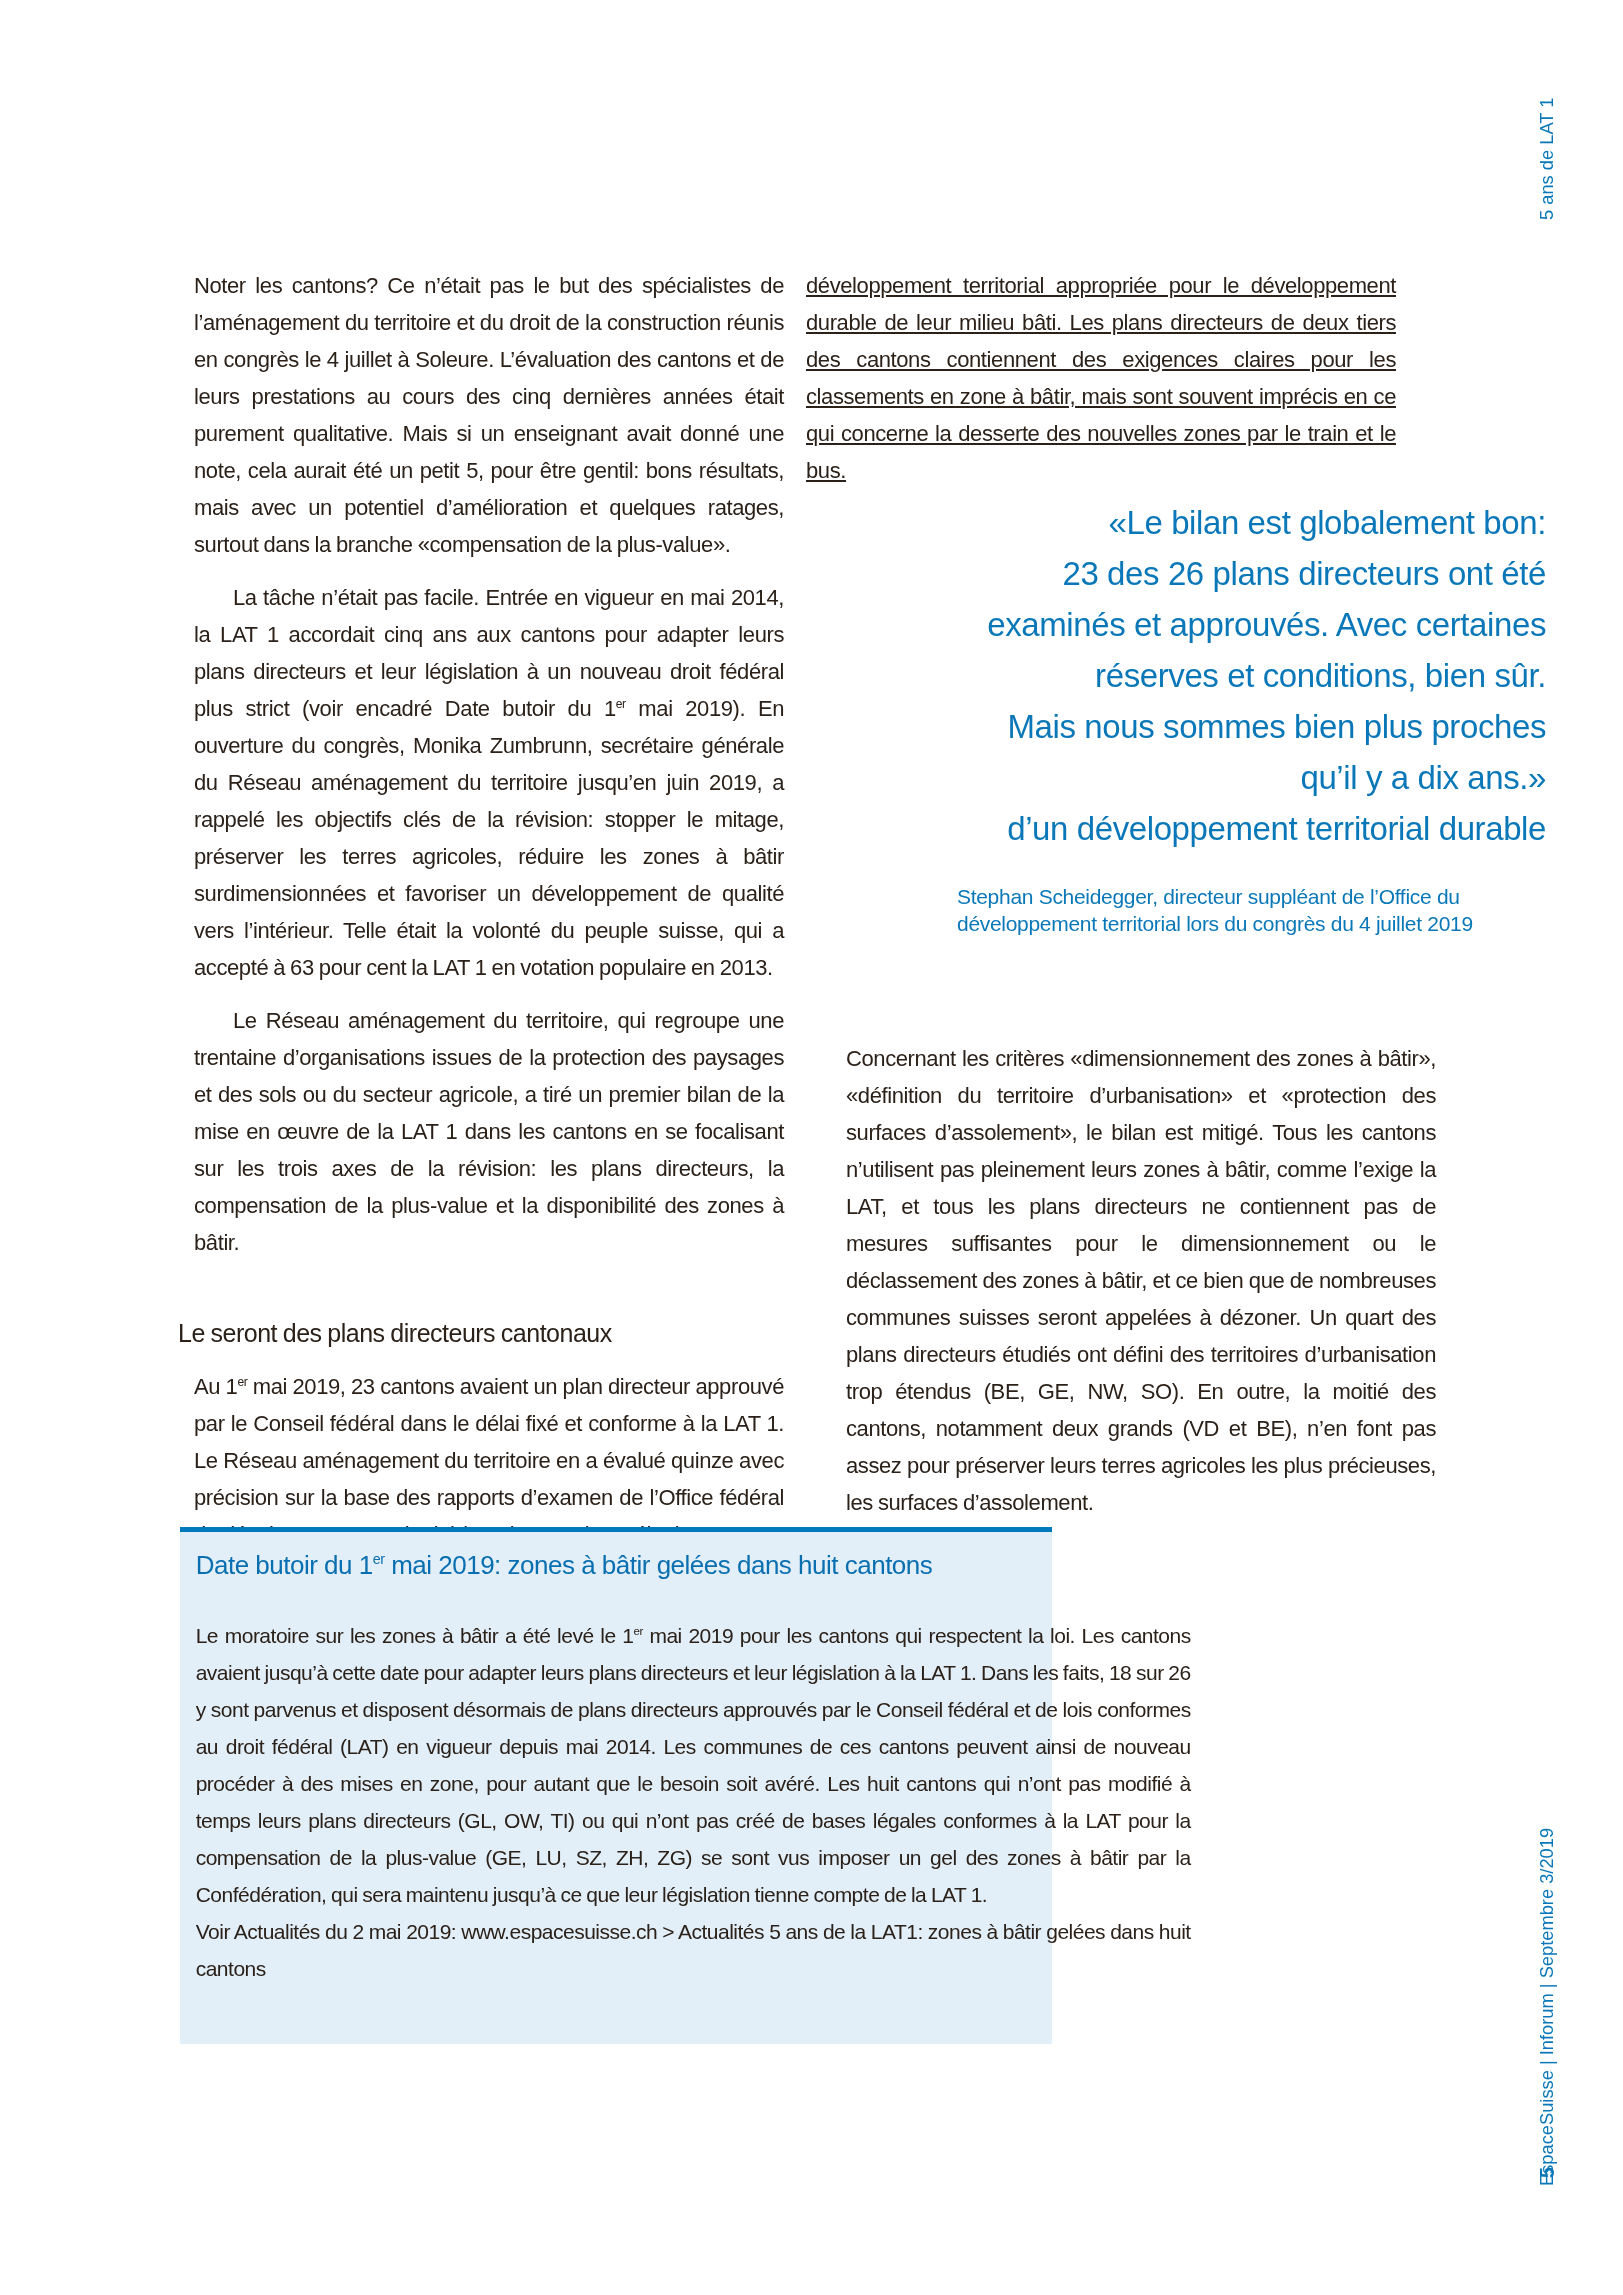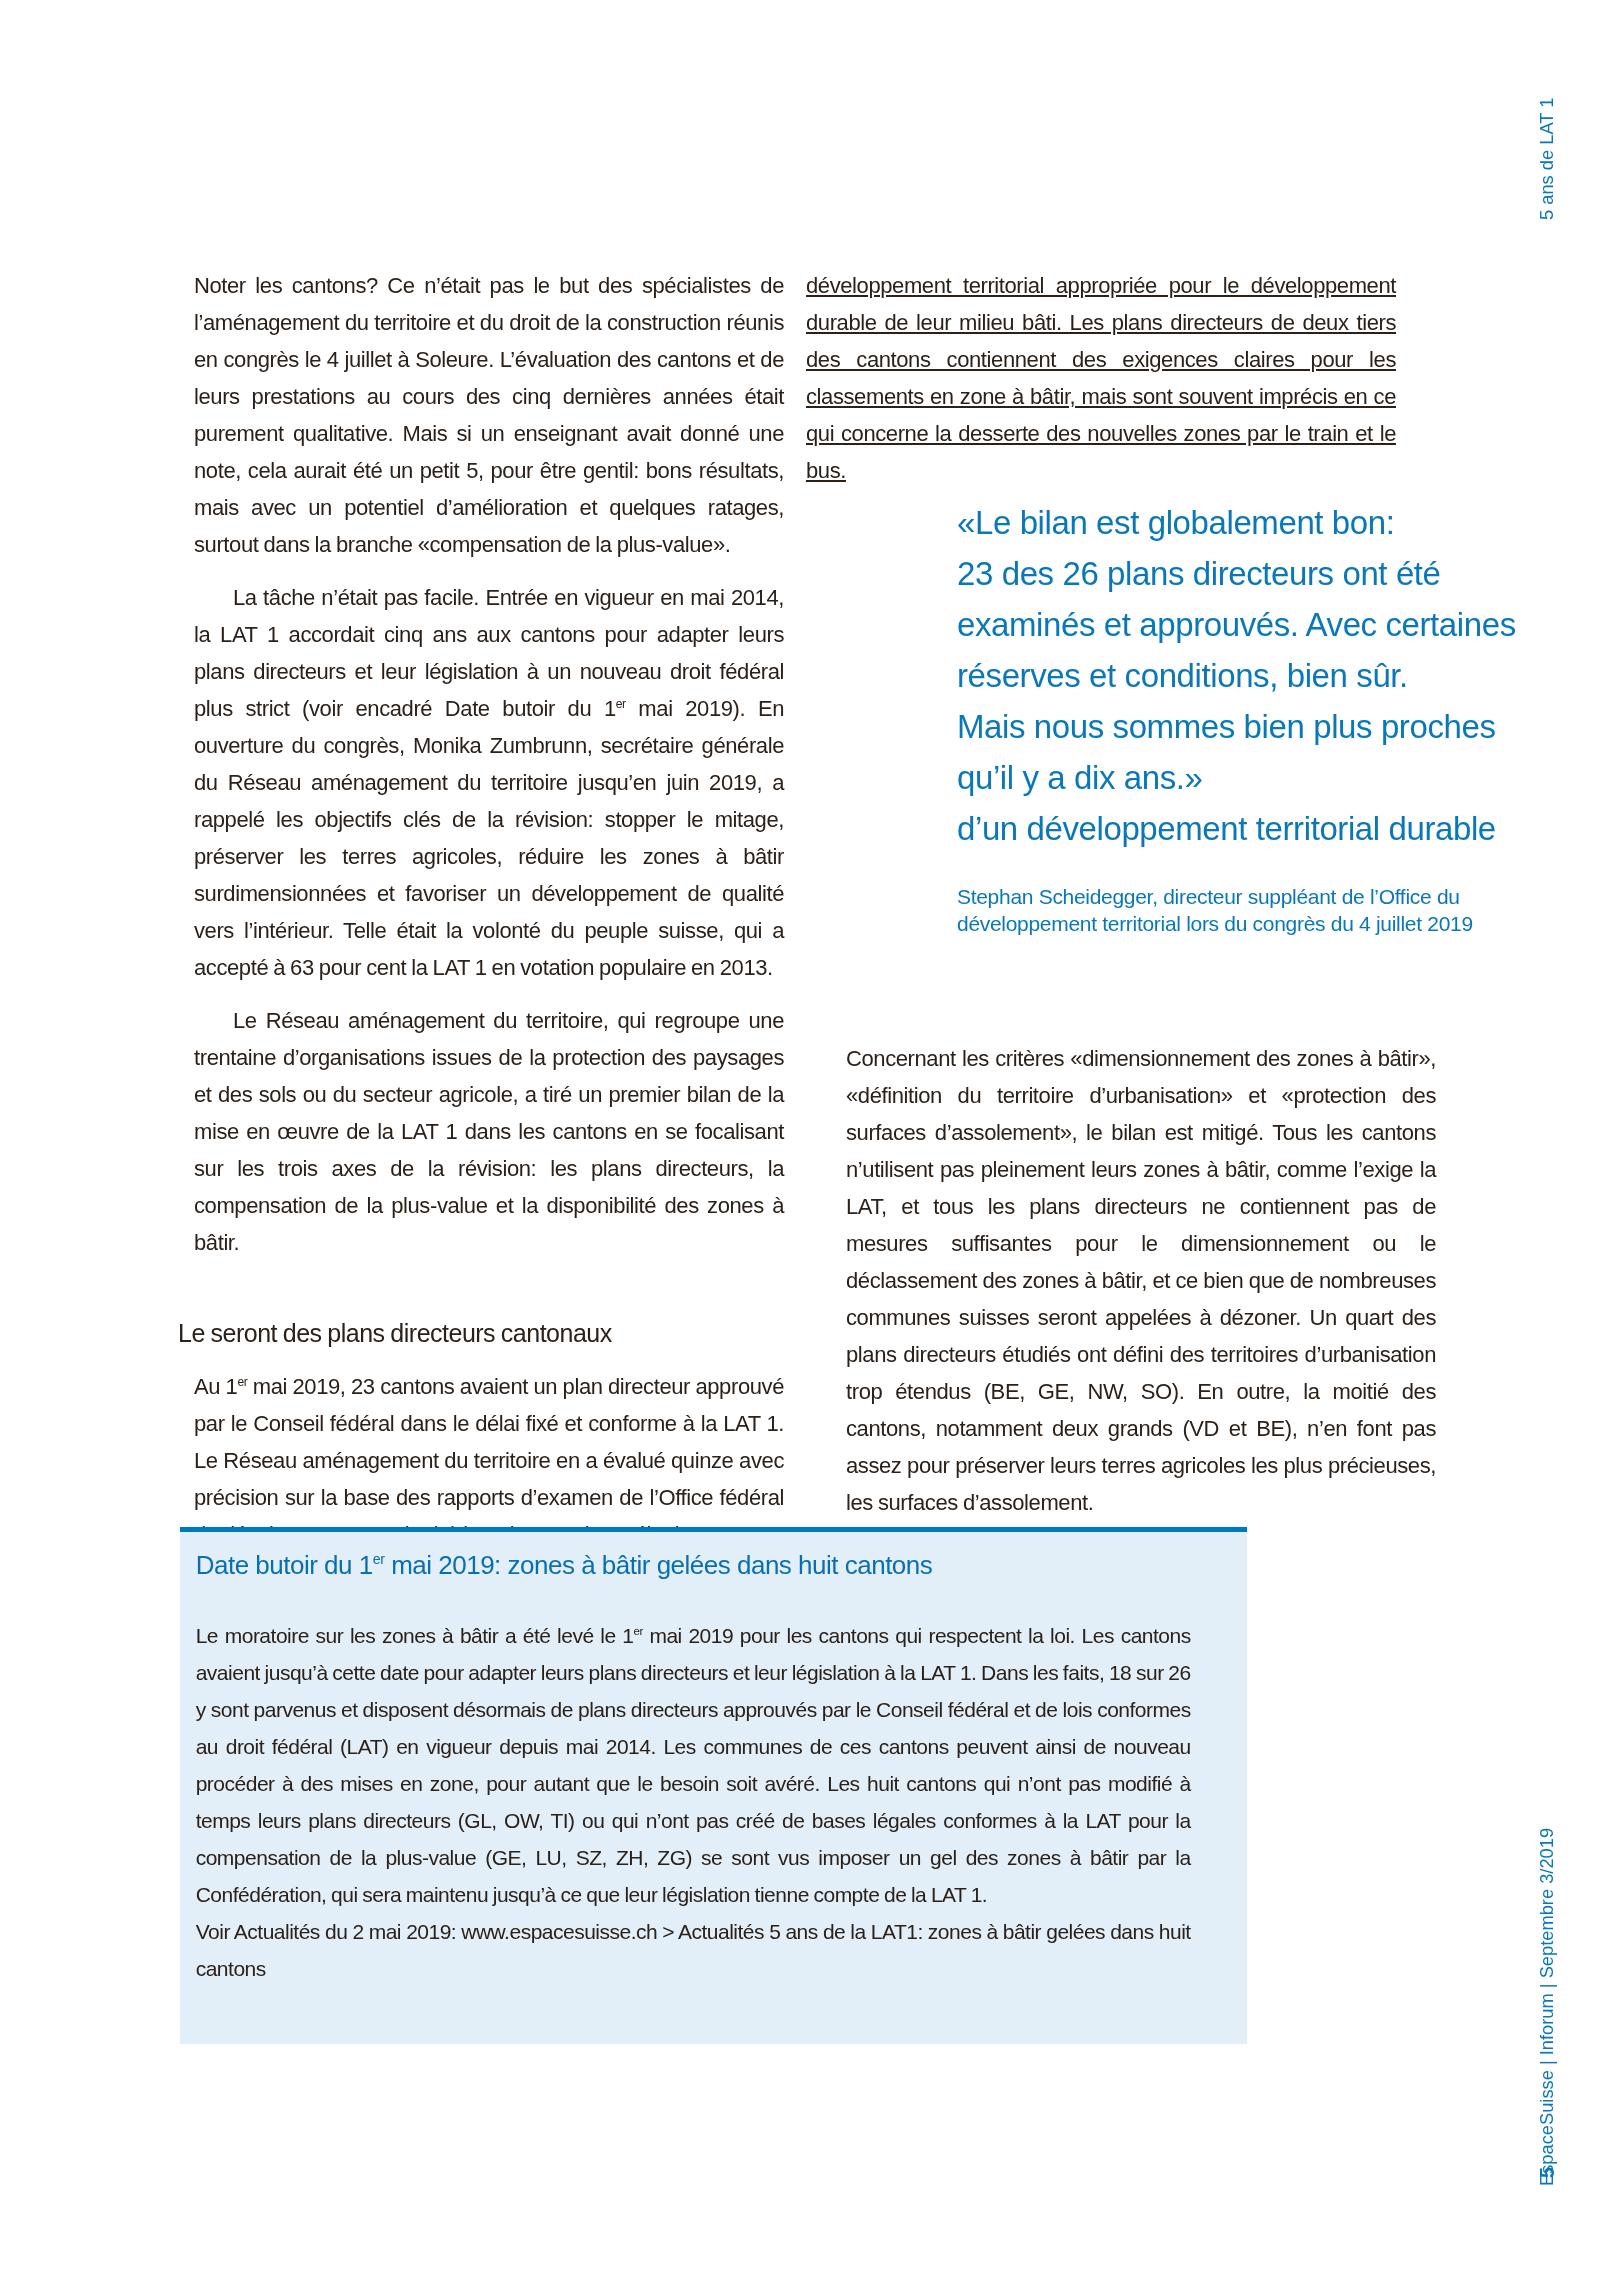--- a/index.html
+++ b/index.html
@@ -27,29 +27,29 @@
     letter-spacing: -0.5px; color: #2b2119;
   }
   .gap { height: 37px; }
 
   .quote {
     position: absolute; left: 957px; top: 497px; width: 589px;
     color: #0a78b8;
   }
   .quote-text {
     font-size: 33px; line-height: 51px; letter-spacing: -0.4px;
-    font-weight: normal; margin: 0;
+    font-weight: normal; margin: 0; text-align: right;
   }
   .quote-line { display: block; white-space: nowrap; }
   .quote-source {
     margin-top: 29px; font-size: 21px; line-height: 27px; letter-spacing: -0.3px;
   }
 
   .box {
-    position: absolute; left: 180px; top: 1527px; width: 1067px; height: 517px;
+    position: absolute; left: 180px; top: 1527px; width: 872px; height: 517px;
     background: #e2eff9;
     border-top: 5.9px solid #0078bc;
     box-sizing: border-box;
   }
   .box-title {
     position: absolute; left: 15.7px; top: 18.3px; margin: 0;
     font-size: 26px; font-weight: normal; color: #0a6fb0; letter-spacing: -0.5px;
     white-space: nowrap;
   }
   .box-body {

